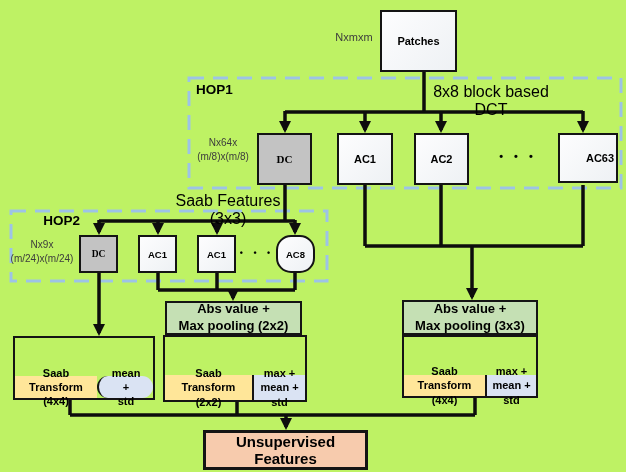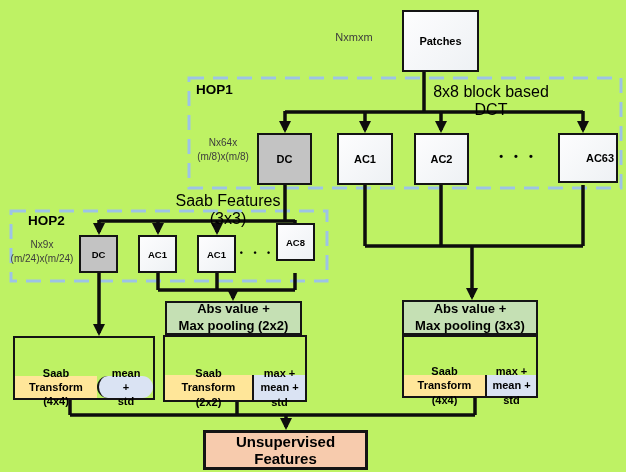--- a/index.html
+++ b/index.html
@@ -8,21 +8,21 @@
     font-family:"Liberation Sans", sans-serif;color:#000;
   }
   svg.wires{position:absolute;left:0;top:0;z-index:1;}
   .wire{stroke:#0d0d0d;stroke-width:3.5;fill:none;}
   .dashrect{fill:none;stroke:var(--dash-blue,#9dc3e6);stroke-width:3;stroke-dasharray:15 9;}
 
   .box{position:absolute;z-index:2;box-sizing:border-box;border:2.5px solid #141414;
        display:flex;align-items:center;justify-content:center;text-align:center;
        font-weight:bold;}
   .node-white{background:linear-gradient(135deg,#fdfdfe 0%,#eef1f4 100%);}
-  .node-gray{background:var(--node-gray,#c3c3c3);}
+  .node-gray{background:var(--node-gray,#c3c3c3);font-family:Liberation Serif, serif;}
   .pool{background:var(--pool-green,#c5e0b4);font-size:13px;line-height:1.3;}
   .group{position:absolute;z-index:2;box-sizing:border-box;border:2.5px solid #141414;display:flex;}
   .cell{box-sizing:border-box;display:flex;align-items:center;justify-content:center;
         text-align:center;font-weight:bold;font-size:11px;line-height:1.3;margin-top:38px;}
   .cell.saab{background:var(--saab-yellow,#ffe699);}
   .cell.agg{background:var(--agg-blue,#dae3f3);border-left:2.5px solid #141414;}
   .output{background:var(--output-peach,#f7cbad);border-width:3px;font-size:15px;}
 
   .lbl{position:absolute;z-index:3;text-align:center;}
   .ml{white-space:pre-line;}
@@ -78,21 +78,21 @@
     <path class="wire" d="M233,290 L233,298" marker-end="url(#arr)"></path>
 
     <path class="wire" d="M70,400 L70,415"></path>
     <path class="wire" d="M237,402 L237,415"></path>
     <path class="wire" d="M475,398 L475,415"></path>
     <path class="wire" d="M70,415 L475,415"></path>
     <path class="wire" d="M286,414 L286,427" marker-end="url(#arr)"></path>
   </svg>
 
   <div class="lbl free f11" style="left:330px;top:30px;width:48px;">Nxmxm</div>
-  <div class="box node-white f11" style="left:402px;top:10px;width:77px;height:62px;">
+  <div class="box node-white f11" style="left:380px;top:10px;width:77px;height:62px;">
     <span>Patches</span>
   </div>
 
   <div class="lbl hop-title" style="left:196px;top:82px;width:52px;text-align:left;">HOP1</div>
   <div class="lbl boldlbl" style="left:430px;top:83px;width:122px;">8x8 block based DCT</div>
   <div class="lbl free ml" style="left:190px;top:136px;width:66px;">Nx64x
 (m/8)x(m/8)</div>
 
   <div class="box node-gray f11" style="left:257px;top:133px;width:55px;height:52px;">
       <span>DC</span>
@@ -103,35 +103,35 @@
   <div class="box node-white f11" style="left:414px;top:133px;width:55px;height:52px;">
       <span>AC2</span>
     </div>
   <div class="dots" style="left:498px;top:150px;width:40px;">• • •</div>
   <div class="box node-white f11" style="left:558px;top:133px;width:60px;height:50px;padding-left:24px;">
       <span>AC63</span>
     </div>
 
   <div class="lbl boldlbl" style="left:172px;top:192px;width:112px;">Saab Features (3x3)</div>
 
-  <div class="lbl hop-title" style="left:28px;top:213px;width:52px;text-align:left;">HOP2</div>
+  <div class="lbl hop-title" style="left:28px;top:213px;width:52px;text-align:right;">HOP2</div>
   <div class="lbl free ml" style="left:2px;top:238px;width:80px;">Nx9x
 (m/24)x(m/24)</div>
 
   <div class="box node-gray f10" style="left:79px;top:235px;width:39px;height:38px;">
       <span>DC</span>
     </div>
   <div class="box node-white f10" style="left:138px;top:235px;width:39px;height:38px;">
       <span>AC1</span>
     </div>
   <div class="box node-white f10" style="left:197px;top:235px;width:39px;height:38px;">
       <span>AC1</span>
     </div>
   <div class="dots" style="left:239px;top:248px;width:36px;font-size:9px;">• • •</div>
-  <div class="box node-white f10" style="left:276px;top:223px;width:39px;height:38px;">
+  <div class="box node-white f10" style="left:276px;top:235px;width:39px;height:38px;border-radius:15px;">
       <span>AC8</span>
     </div>
 
   <div class="box pool ml" style="left:165px;top:301px;width:137px;height:34px;">Abs value +
 Max pooling (2x2)</div>
   <div class="box pool ml" style="left:402px;top:300px;width:136px;height:35px;">Abs value +
 Max pooling (3x3)</div>
 
   <div class="group" style="left:13px;top:336px;width:142px;height:64px;">
     <div class="cell saab ml" style="width:82px;">Saab

